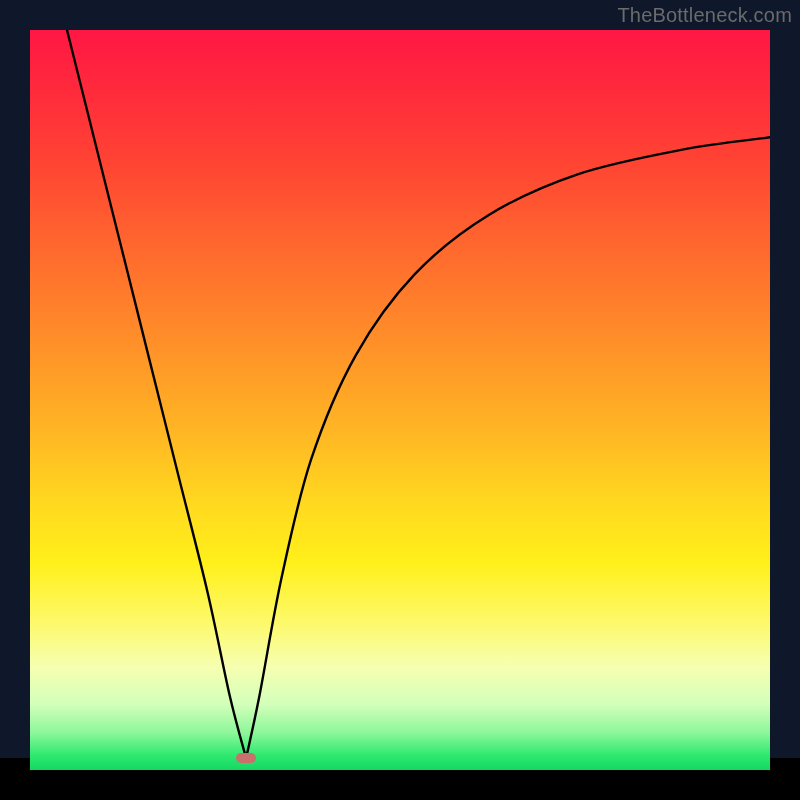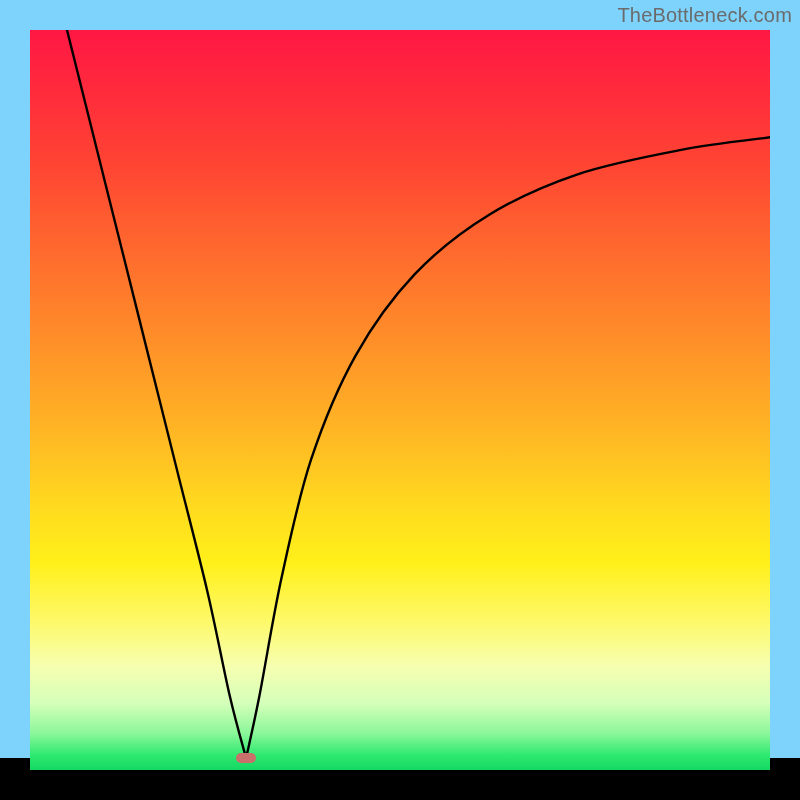--- a/index.html
+++ b/index.html
@@ -8,21 +8,21 @@
     width: 800px;
     height: 800px;
     background: #000;
     overflow: hidden;
     font-family: Arial, Helvetica, sans-serif;
   }
   .frame {
     position: relative;
     width: 800px;
     height: 758px;
-    background: #7dd3fc;
+    background: #0f172a;
   }
   .plot-area {
     position: absolute;
     left: 30px;
     top: 30px;
     width: 740px;
     height: 740px;
     
     background: linear-gradient(
       to bottom,

